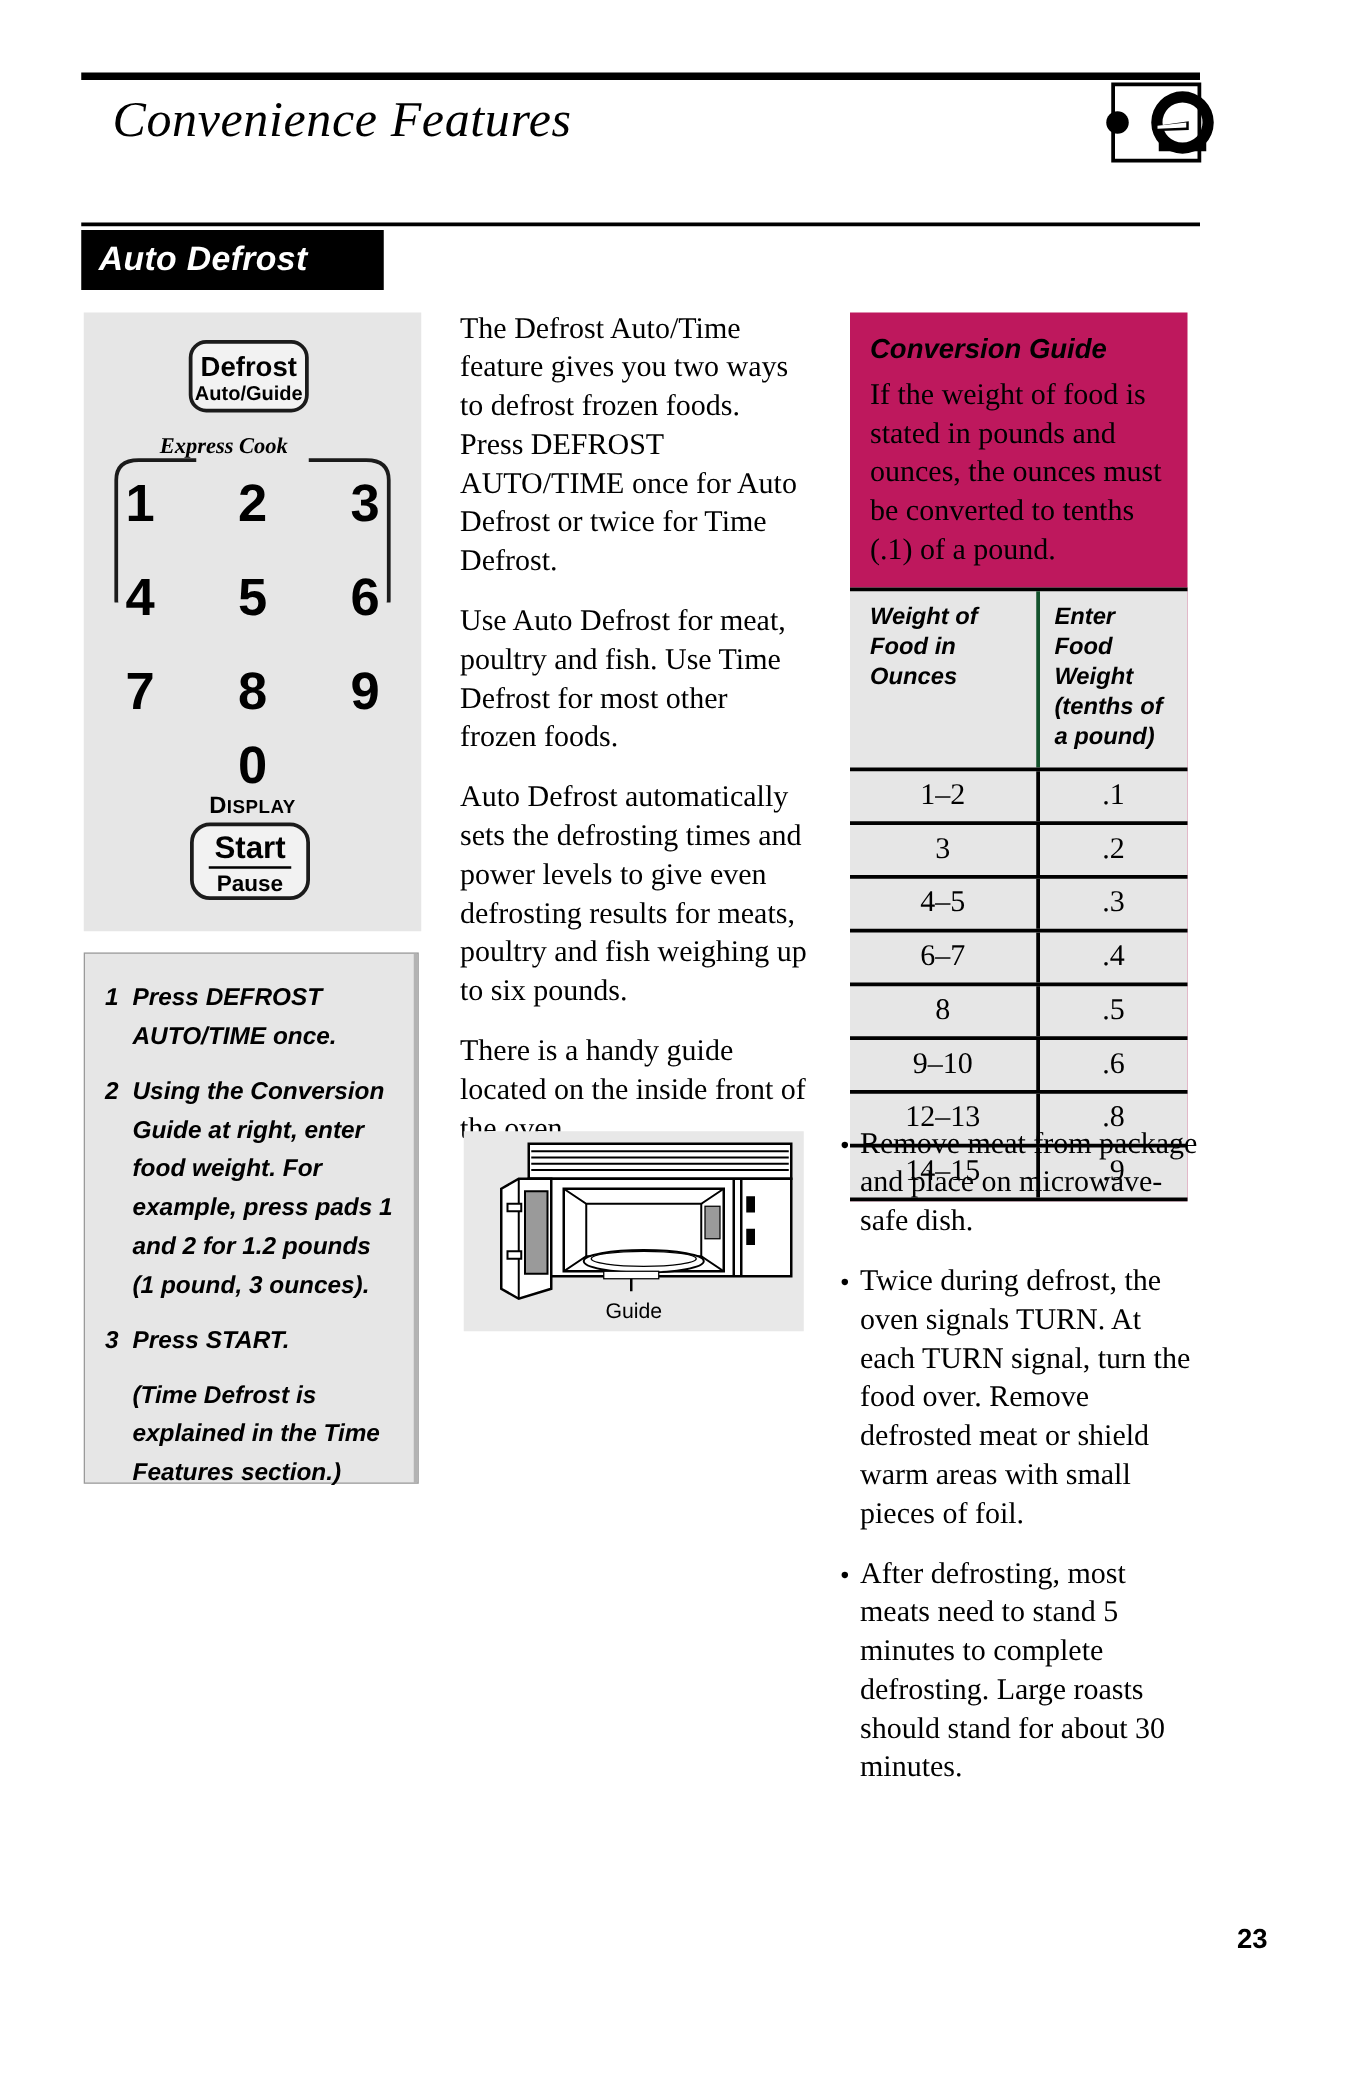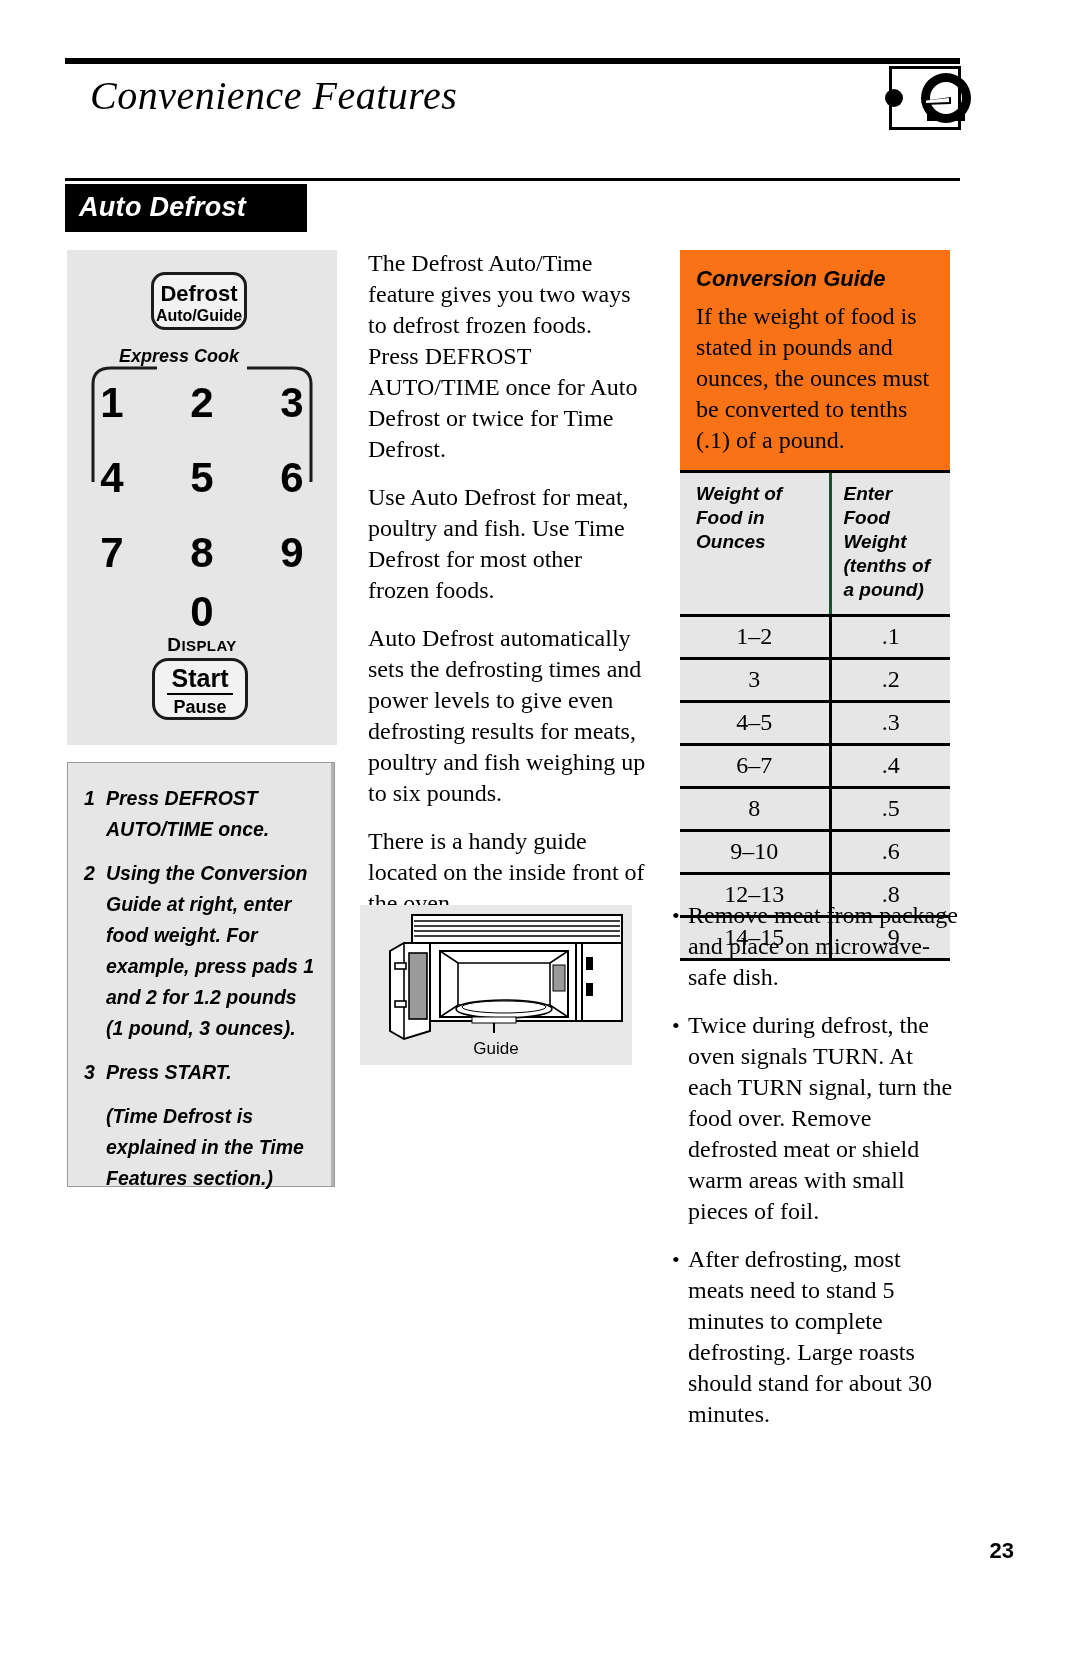--- a/index.html
+++ b/index.html
@@ -109,21 +109,21 @@
     font-size: 16px;
     font-weight: bold;
     line-height: 19px;
     color: #000;
   }
   .express-label {
     position: absolute;
     left: 0; top: 96px;
     width: 224px;
     text-align: center;
-    font-family: Liberation Sans, sans-serif;
+    font-family: Liberation Serif, serif;
     font-style: italic;
     font-weight: bold;
     font-size: 18px;
     color: #000;
   }
   .express-bracket {
     position: absolute;
     left: 24px; top: 112px;
     width: 222px; height: 120px;
   }
@@ -239,40 +239,40 @@
   }
   .mid-col p {
     margin: 0 0 17px 0;
     font-family: "Liberation Serif", serif;
     font-size: 24px;
     line-height: 31px;
     color: #000;
   }
   .oven-fig {
     position: absolute;
-    left: 360px; top: 905px;
+    left: 371px; top: 905px;
     width: 272px; height: 160px;
     background: #e8e8e8;
   }
   .oven-caption {
     position: absolute;
     left: 0; bottom: 6px;
     width: 272px;
     text-align: center;
     font-family: "Liberation Sans", sans-serif;
     font-size: 17px;
     color: #000;
   }
 
   
   .conv-box {
     position: absolute;
     left: 680px; top: 250px;
     width: 270px;
-    background: #f97316;
+    background: #be185d;
   }
   .conv-title {
     font-family: "Liberation Sans", sans-serif;
     font-weight: bold;
     font-style: italic;
     font-size: 22px;
     color: #000;
     padding: 16px 16px 0 16px;
   }
   .conv-intro {

